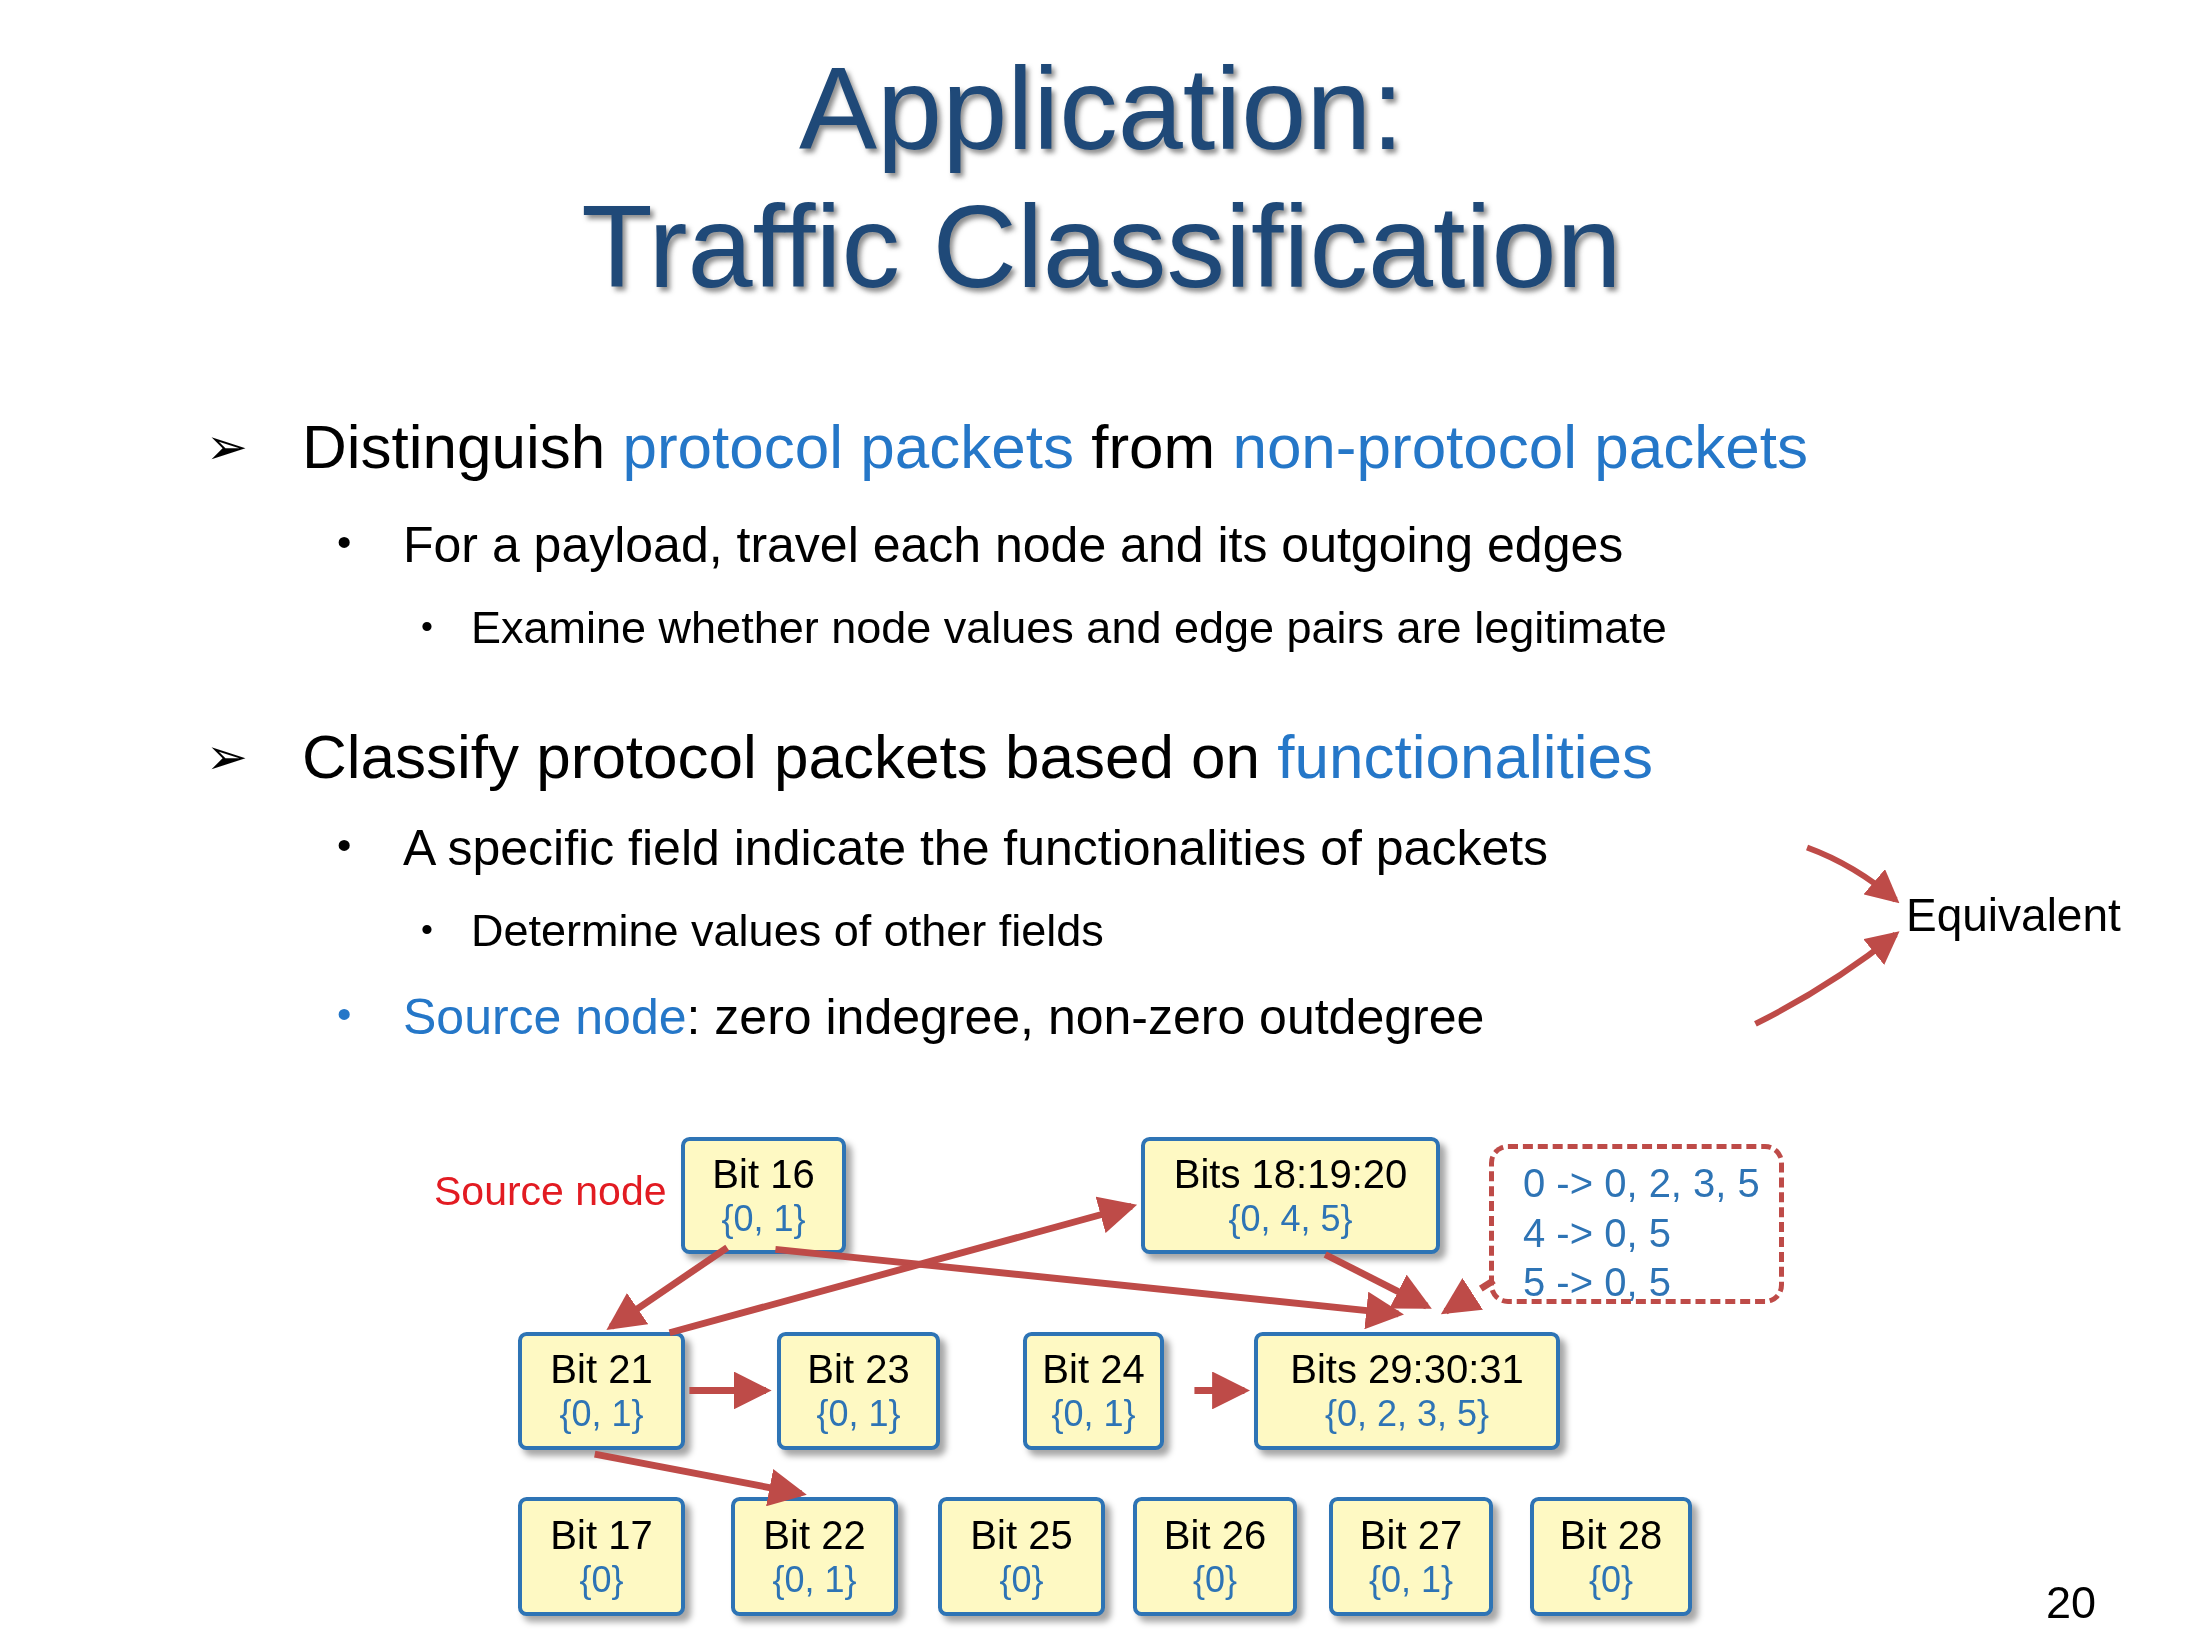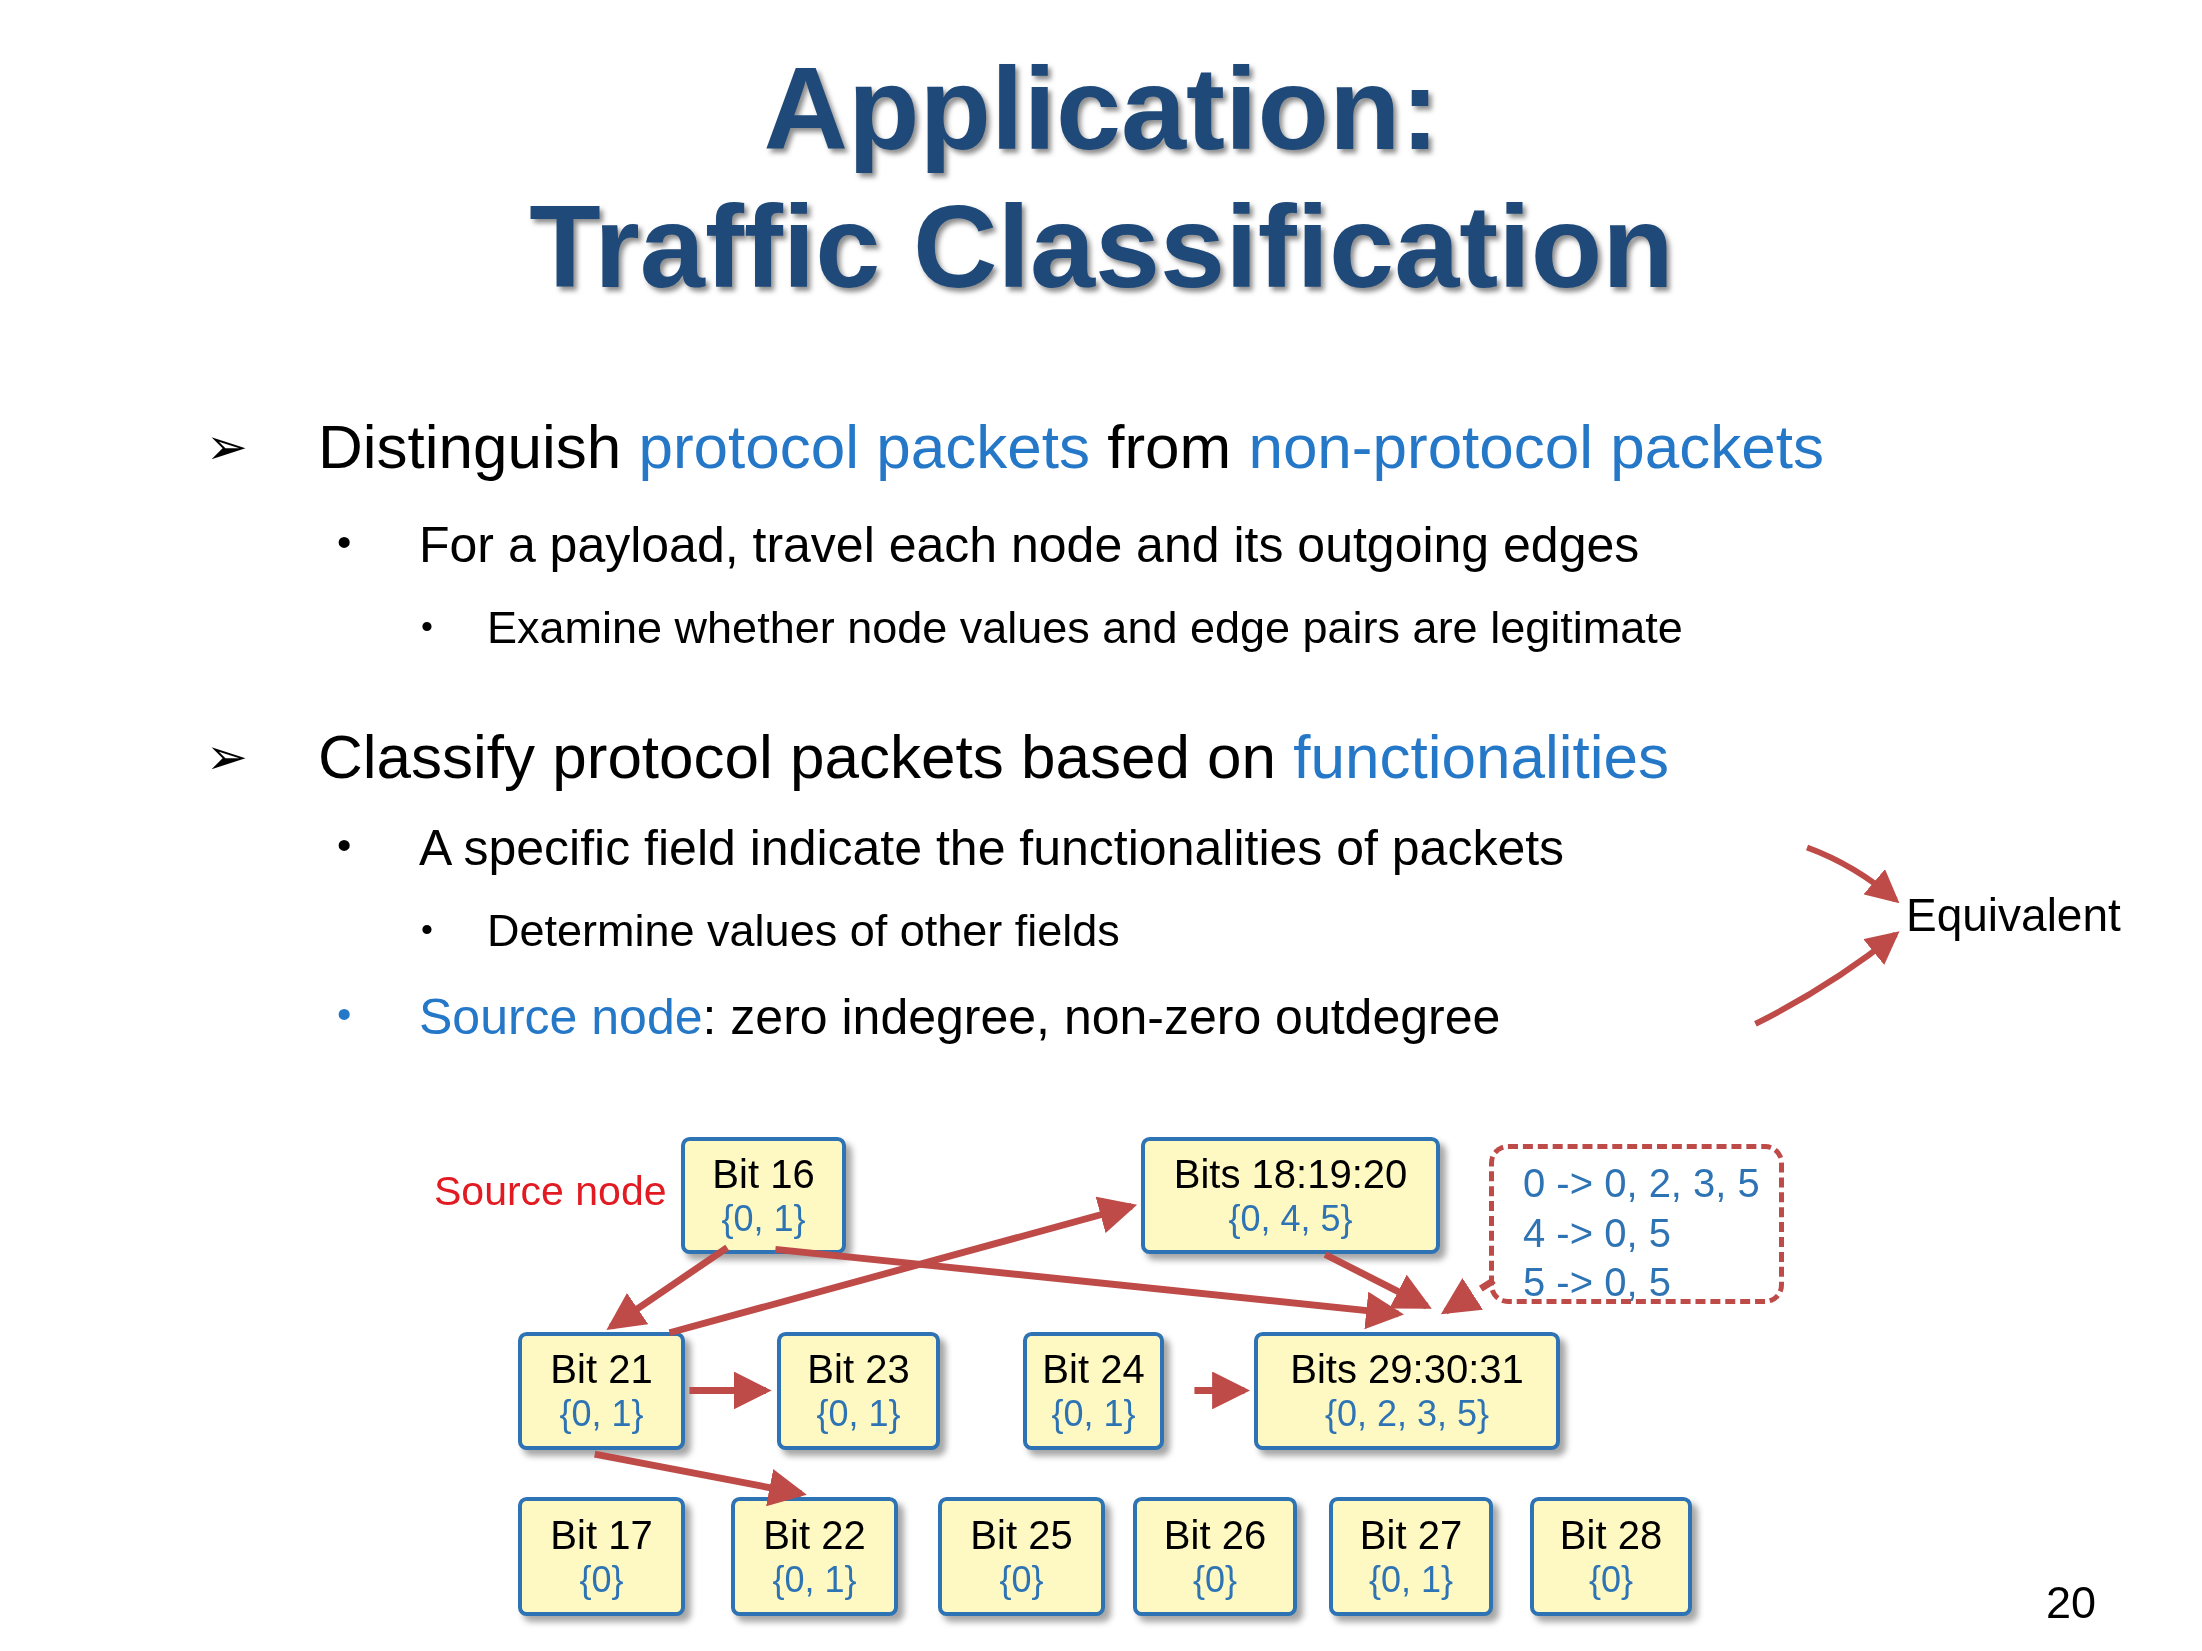--- a/index.html
+++ b/index.html
@@ -15,29 +15,29 @@
   .slide{
     position:relative;
     width:2203px;height:1652px;
     background:#ffffff;
     overflow:hidden;
   }
   
   .title{
     position:absolute;top:40px;left:0;width:2203px;
     text-align:center;
-    font-weight:bold;
+    font-weight:normal;
     font-size:117px;line-height:1.18;
     color:var(--title-blue);
     text-shadow:3.4px 4.3px 5.2px rgba(80,80,80,0.65);
   }
   
   .b{position:absolute;display:flex;align-items:flex-start;color:#000;}
   .b .g{flex:0 0 auto;text-align:left;}
-  .b .t{flex:1 1 auto;white-space:nowrap;margin-left:16px;}
+  .b .t{flex:1 1 auto;white-space:nowrap;}
   .l1{left:206px;font-size:62px;}
   .l1 .g{width:96px;font-size:50px;padding-top:6.9px;}
   .l2{left:337px;font-size:50px;}
   .l2 .g{width:66px;font-size:41px;padding-top:3.4px;}
   .l3{left:421px;font-size:45px;}
   .l3 .g{width:50px;font-size:34px;padding-top:5.2px;}
   .blue{color:var(--accent-blue);}
   
   .equiv{
     position:absolute;left:1906px;top:888px;

